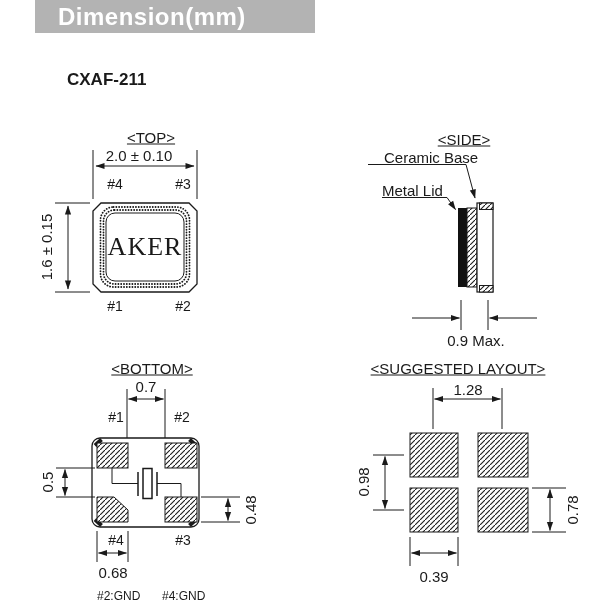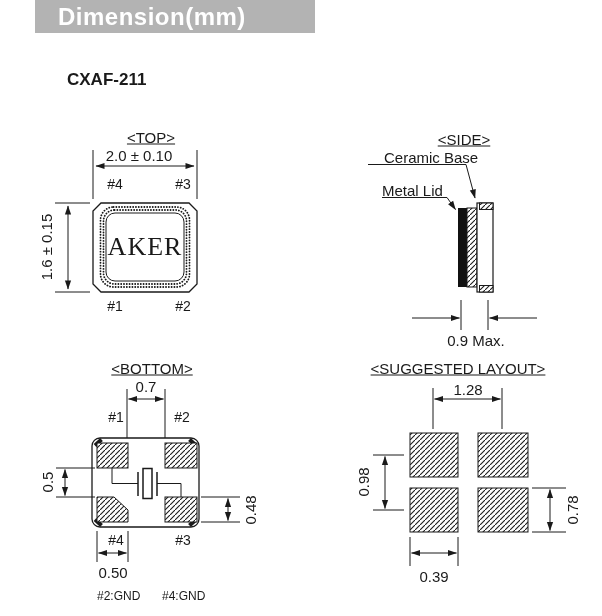--- a/index.html
+++ b/index.html
@@ -143,21 +143,21 @@
   <div class="abs ctr dim" style="left:476px;top:340px;">0.9 Max.</div>
 
   <div class="abs ctr view-label" style="left:152px;top:368px;">&lt;BOTTOM&gt;</div>
   <div class="abs ctr dim" style="left:146px;top:386px;">0.7</div>
   <div class="abs ctr pin" style="left:116px;top:417px;">#1</div>
   <div class="abs ctr pin" style="left:182px;top:417px;">#2</div>
   <div class="abs rot dim" style="left:47px;top:482px;">0.5</div>
   <div class="abs rot dim" style="left:250px;top:510px;">0.48</div>
   <div class="abs ctr pin" style="left:116px;top:540px;">#4</div>
   <div class="abs ctr pin" style="left:183px;top:540px;">#3</div>
-  <div class="abs ctr dim" style="left:113px;top:572px;">0.50</div>
+  <div class="abs ctr dim" style="left:113px;top:572px;">0.68</div>
   <div class="abs gnd" style="left:97px;top:589px;">#2:GND</div>
   <div class="abs gnd" style="left:162px;top:589px;">#4:GND</div>
 
   <div class="abs ctr view-label" style="left:458px;top:368px;">&lt;SUGGESTED LAYOUT&gt;</div>
   <div class="abs ctr dim" style="left:468px;top:389px;">1.28</div>
   <div class="abs rot dim" style="left:363px;top:482px;">0.98</div>
   <div class="abs rot dim" style="left:572px;top:510px;">0.78</div>
   <div class="abs ctr dim" style="left:434px;top:576px;">0.39</div>
 
 </div>

